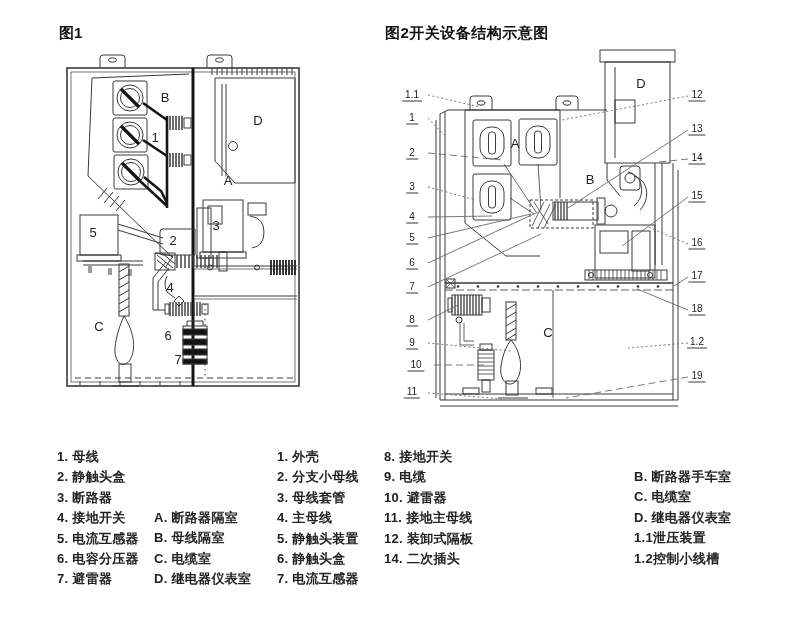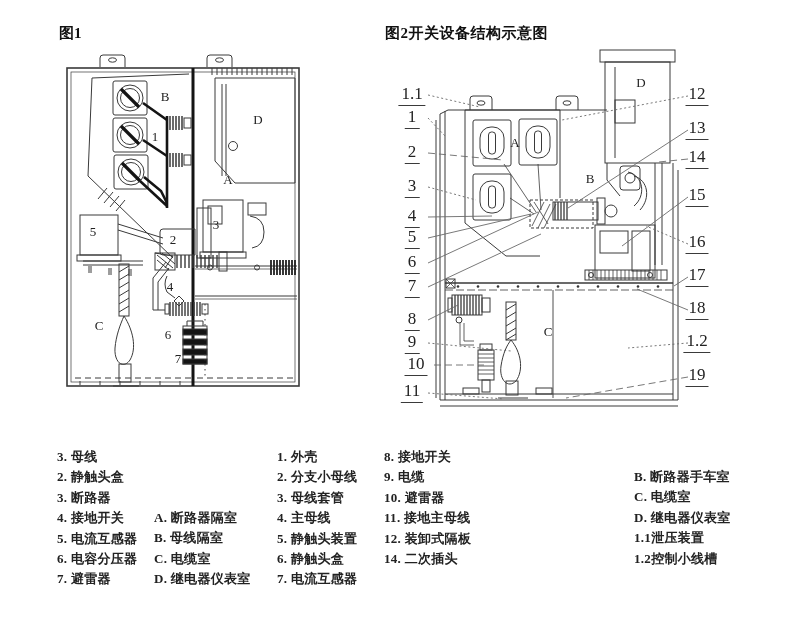--- a/index.html
+++ b/index.html
@@ -1,26 +1,26 @@
 <!DOCTYPE html>
 <html><head>
 <meta charset="utf-8">
 <style>
   html,body{margin:0;padding:0;background:#fff;}
   #app{position:relative;width:790px;height:624px;background:#ffffff;overflow:hidden;
-       font-family:Liberation Serif, serif;}
+       font-family:Liberation Sans, sans-serif;}
   .fig-title{position:absolute;font-weight:700;color:#111;white-space:nowrap;}
   #fig1-title{left:59px;top:24px;font-size:15px;}
   #fig2-title{left:385px;top:24px;font-size:15px;letter-spacing:0.5px;text-align:center;}
   svg{position:absolute;}
   #fig1-svg{left:55px;top:48px;}
   #fig2-svg{left:388px;top:48px;}
   .il{position:absolute;transform:translate(-50%,-50%);font-size:13px;color:#222;
       white-space:nowrap;}
-  .co{position:absolute;transform:translate(-50%,-50%);font-size:17px;color:#222;
+  .co{position:absolute;transform:translate(-50%,-50%);font-size:10px;color:#222;
       border-bottom:1px solid #3a3a3a;padding:0 3px 1px 3px;white-space:nowrap;}
   .lg{position:absolute;}
   .lg-item{font-size:13px;font-weight:700;color:#222;line-height:20.4px;
       white-space:nowrap;letter-spacing:0.3px;}
   .stroke{stroke:#3a3a3a;fill:none;stroke-width:1;}
   .thick{stroke:#141414;fill:none;}
   .leader{stroke:#6a6a6a;stroke-width:0.9;fill:none;}
 </style>
 </head>
 <body>
@@ -280,21 +280,21 @@
   <span class="co" style="left:697px;top:129px">13</span>
   <span class="co" style="left:697px;top:158px">14</span>
   <span class="co" style="left:697px;top:196px">15</span>
   <span class="co" style="left:697px;top:243px">16</span>
   <span class="co" style="left:697px;top:276px">17</span>
   <span class="co" style="left:697px;top:309px">18</span>
   <span class="co" style="left:697px;top:342px">1.2</span>
   <span class="co" style="left:697px;top:376px">19</span>
 
   <div class="lg" style="left:57px;top:447px">
-    <div class="lg-item">3. 母线</div>
+    <div class="lg-item">1. 母线</div>
     <div class="lg-item">2. 静触头盒</div>
     <div class="lg-item">3. 断路器</div>
     <div class="lg-item">4. 接地开关</div>
     <div class="lg-item">5. 电流互感器</div>
     <div class="lg-item">6. 电容分压器</div>
     <div class="lg-item">7. 避雷器</div>
   </div>
 
   <div class="lg" style="left:154px;top:508px">
     <div class="lg-item">A. 断路器隔室</div>

